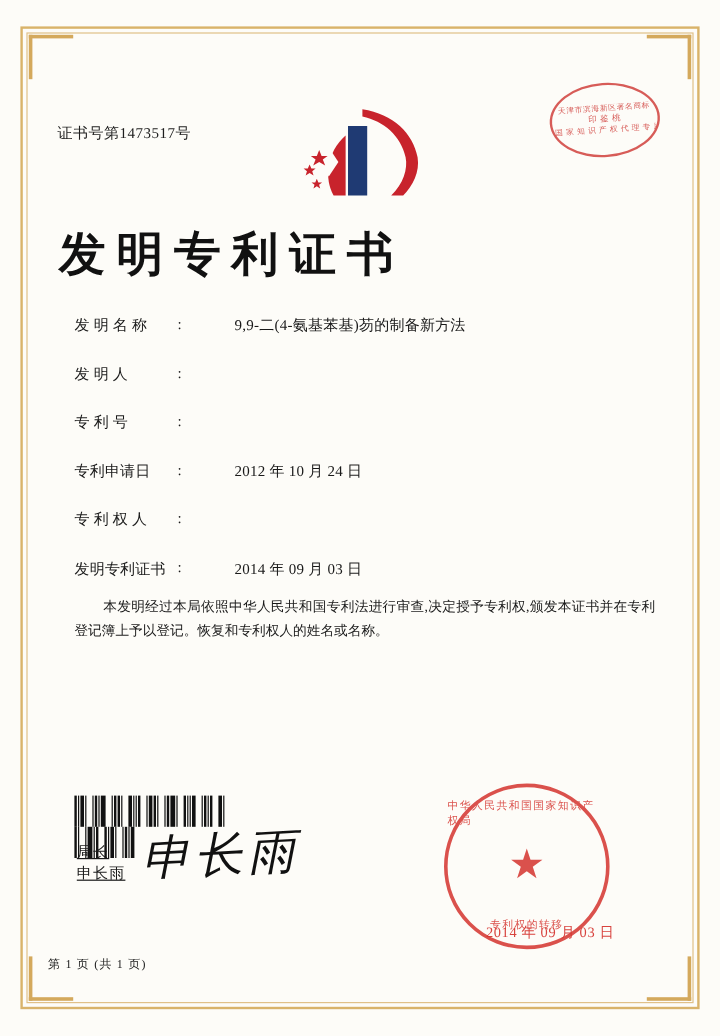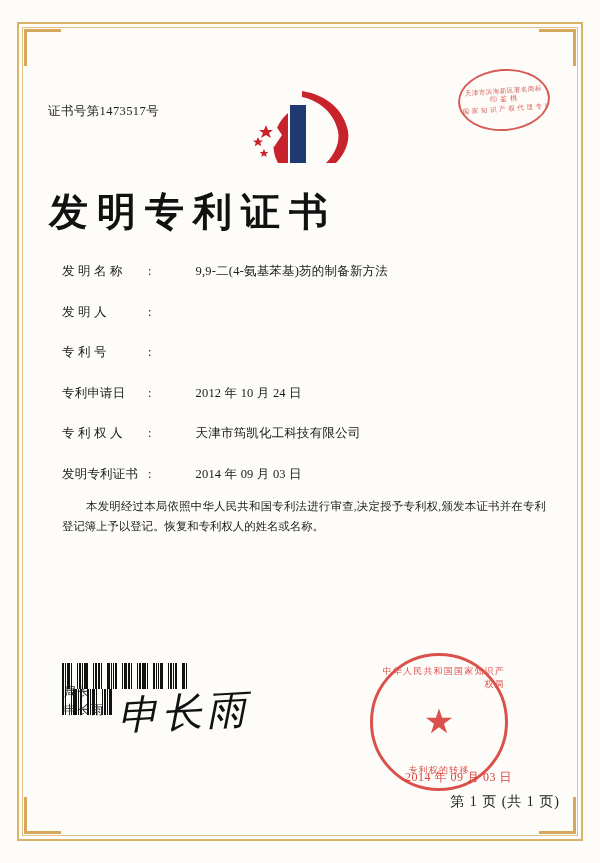--- a/index.html
+++ b/index.html
@@ -135,21 +135,21 @@
 
   
   .fields {
     position: absolute;
     left: 22px;
     right: 10px;
     top: 218px;
   }
   .field-row {
     display: flex;
-    align-items: center;
+    align-items: flex-start;
     margin-bottom: 23.5px;
     font-size: 12.5px;
     color: #1a1a1a;
   }
   .field-label {
     width: 86px;
     flex: 0 0 86px;
     letter-spacing: 0.2px;
     white-space: nowrap;
   }
@@ -192,23 +192,24 @@
     background: #111;
     height: 26px;
     margin-right: 1px;
     vertical-align: top;
   }
 
   
   .sign-block {
     position: absolute;
     left: 24px;
-    top: 638px;
+    top: 656px;
     font-size: 12.5px;
     line-height: 1.45;
+    text-decoration: underline;
   }
   .sign-block .ln { letter-spacing: 1px; }
 
   .handwriting {
     position: absolute;
     left: 78px;
     top: 640px;
     font-size: 40px;
     font-family: "Liberation Serif", serif;
     font-style: italic;
@@ -226,21 +227,21 @@
     width: 132px;
     height: 132px;
     border: 3px solid #d5342f;
     border-radius: 50%;
     opacity: .85;
     color: #d5342f;
   }
   .seal .seal-top {
     position: absolute;
     left: 0; right: 0; top: 9px;
-    text-align: right;
+    text-align: left;
     font-size: 9px;
     letter-spacing: 1.2px;
   }
   .seal .seal-bottom {
     position: absolute;
     left: 0; right: 0; bottom: 11px;
     text-align: center;
     font-size: 9px;
     letter-spacing: 1.2px;
   }
@@ -261,22 +262,22 @@
     opacity: .92;
     letter-spacing: .5px;
   }
 
   
   .page-footer {
     position: absolute;
     left: 0;
     right: 0;
     bottom: 12px;
-    text-align: right;
-    font-size: 14px;
+    text-align: left;
+    font-size: 10px;
     color: #222;
     letter-spacing: 1px;
   }
 </style>
 </head>
 <body>
 
 <div class="certificate">
 
   <div class="border-outer"></div>
@@ -330,21 +331,20 @@
 
       <div class="field-row">
         <div class="field-label">专利申请日</div>
         <div class="field-colon">:</div>
         <div class="field-value">2012 年 10 月 24 日</div>
       </div>
 
       <div class="field-row">
         <div class="field-label">专 利 权 人</div>
         <div class="field-colon">:</div>
-        <div class="field-value">天津市筠凯化工科技有限公司</div>
       </div>
 
       <div class="field-row">
         <div class="field-label">发明专利证书</div>
         <div class="field-colon">:</div>
         <div class="field-value">2014 年 09 月 03 日</div>
       </div>
 
     </div>
 

